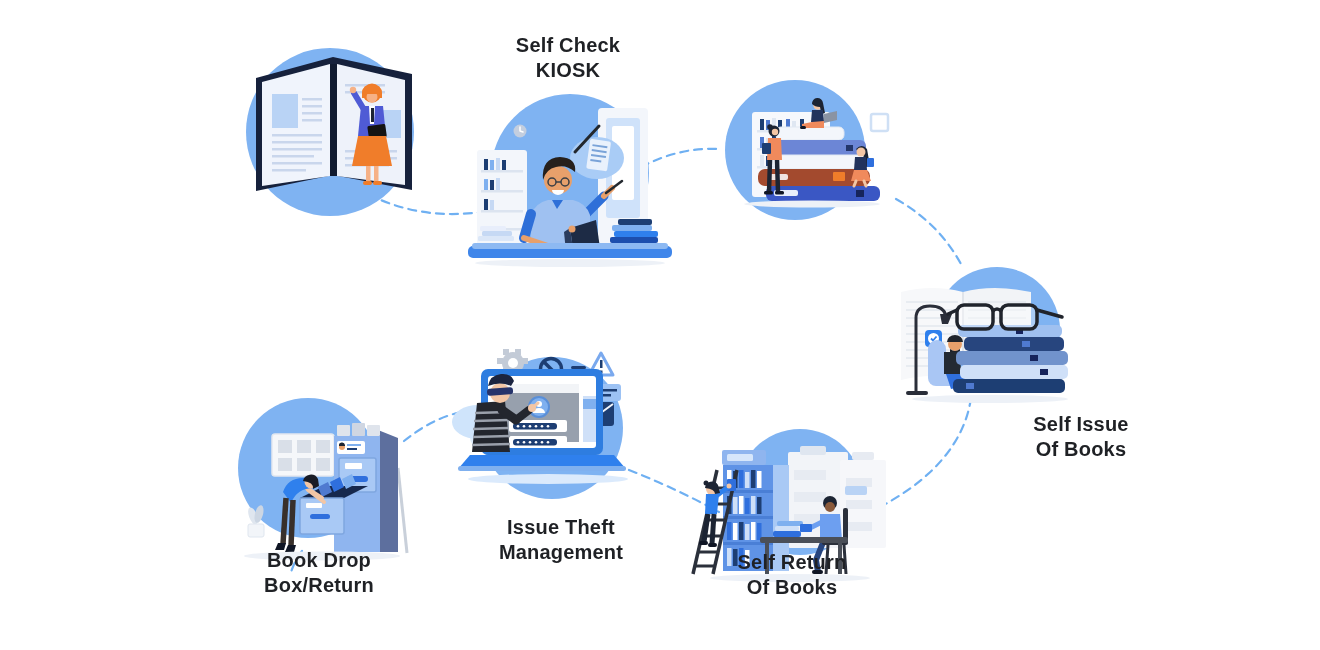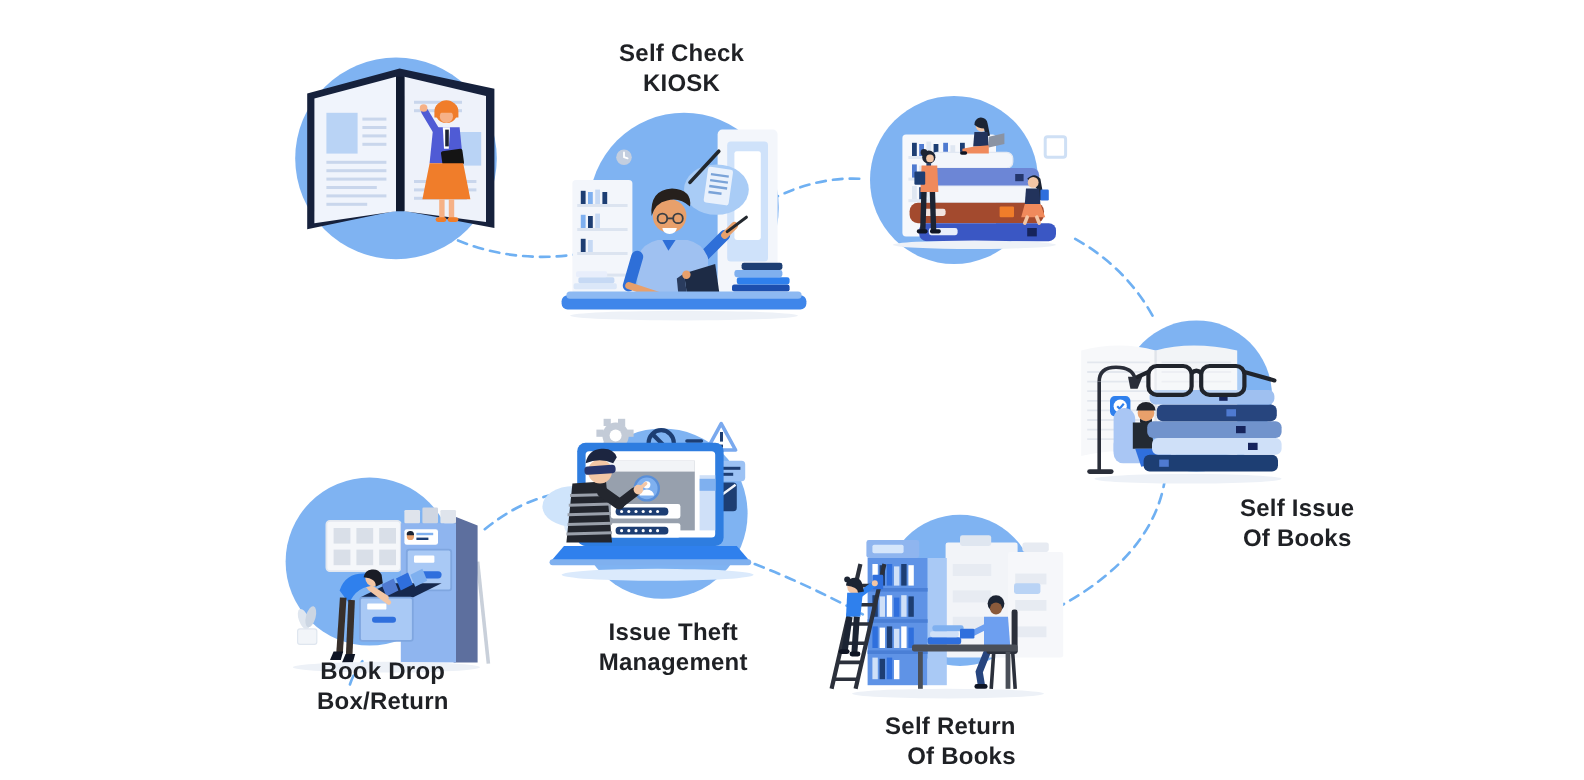--- a/index.html
+++ b/index.html
@@ -494,21 +494,21 @@
   </svg>
 
   <div class="step-label" style="left:568px;top:33px;">
     <span>Self Check</span>
     <span>KIOSK</span>
   </div>
   <div class="step-label" style="left:1033px;top:412px;margin-left:48px;">
     <span>Self Issue</span>
     <span>Of Books</span>
   </div>
-  <div class="step-label" style="left:792px;top:594px;text-align:right;">
+  <div class="step-label" style="left:792px;top:550px;">
     <span>Self Return</span>
     <span>Of Books</span>
   </div>
   <div class="step-label" style="left:561px;top:515px;">
     <span>Issue Theft</span>
     <span>Management</span>
   </div>
   <div class="step-label" style="left:319px;top:548px;">
     <span>Book Drop</span>
     <span>Box/Return</span>

